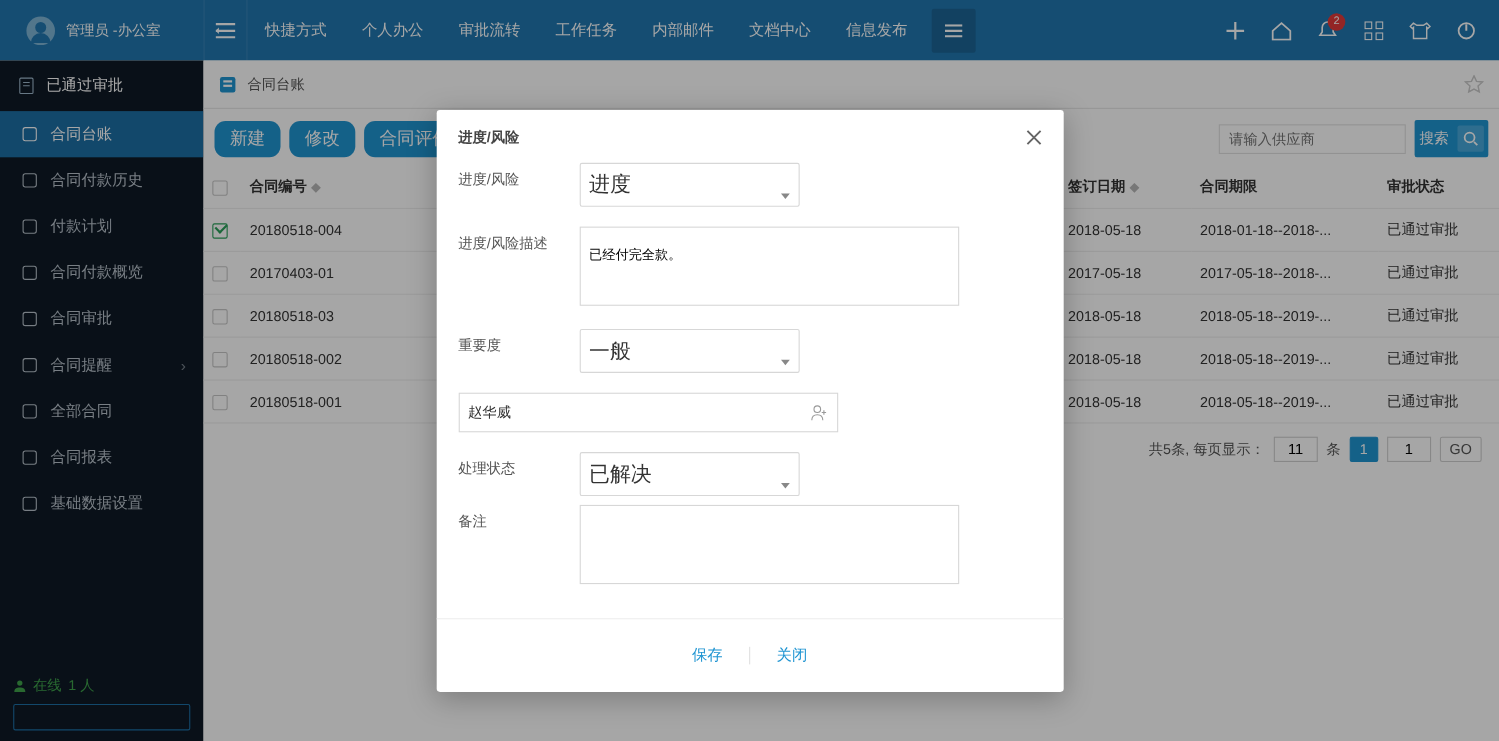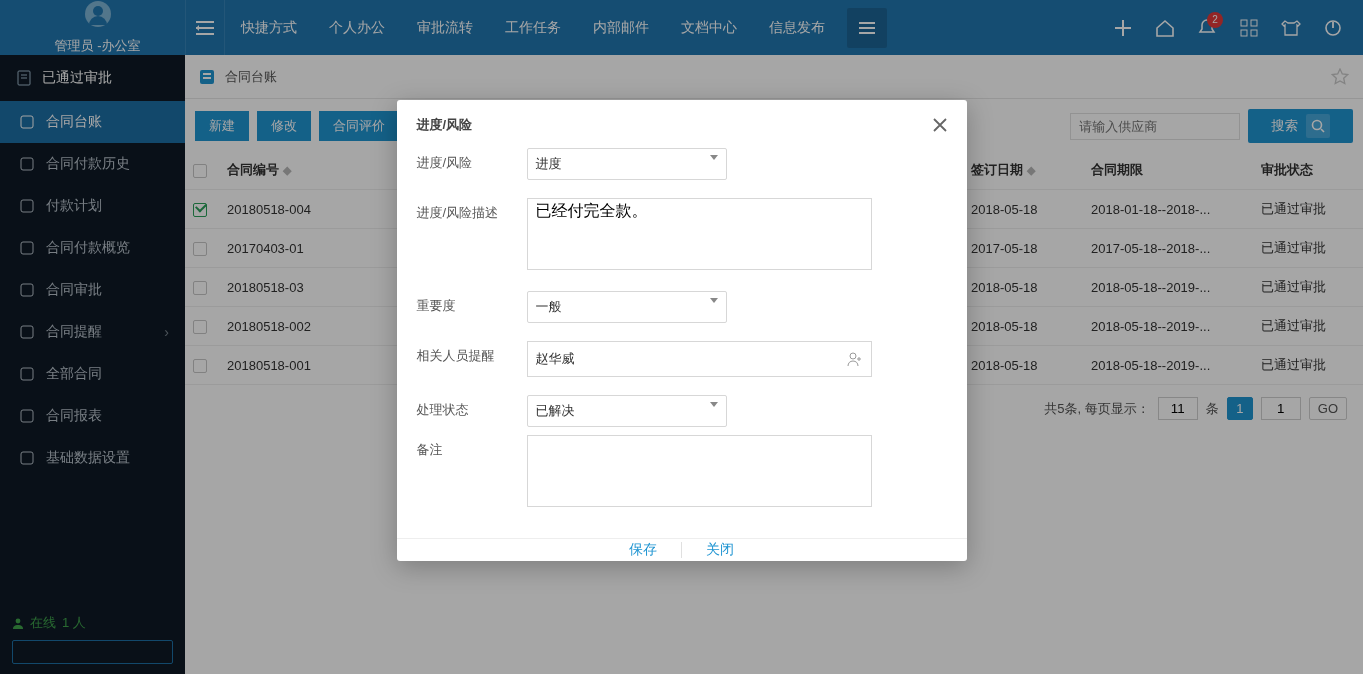--- a/index.html
+++ b/index.html
@@ -1,21 +1,21 @@
 <!DOCTYPE html>
 <html><head>
 <meta charset="utf-8">
 <style>
   * { box-sizing: border-box; margin: 0; padding: 0; }
   body { font-family: "Microsoft YaHei", Arial, sans-serif; font-size: 13px; color: #333; background: #fff; overflow: hidden; }
   .app { width: 1363px; height: 674px; position: relative; display: flex; flex-direction: column; }
 
   
   .topbar { height: 55px; background: #2177b0; display: flex; align-items: center; color: #fff; }
-  .topbar .user { display: flex; align-items: center; gap: 10px; padding: 0 14px 0 24px; width: 185px; flex-direction: column; }
+  .topbar .user { display: flex; align-items: center; gap: 10px; padding: 0 14px 0 24px; width: 185px; }
   .avatar { width: 26px; height: 26px; border-radius: 50%; background: #7fb5d6; position: relative; }
   .avatar::before { content:""; position:absolute; top:5px; left:8px; width:10px; height:10px; border-radius:50%; background:#2177b0; }
   .avatar::after { content:""; position:absolute; bottom:2px; left:4px; width:18px; height:9px; border-radius:10px 10px 0 0; background:#2177b0; }
   .topbar .togglemenu { width: 40px; height:55px; display:flex; align-items:center; justify-content:center; border-left:1px solid rgba(255,255,255,0.1); border-right:1px solid rgba(255,255,255,0.1);}
   .topnav { display: flex; align-items: center; height: 100%; }
   .topnav a { color: #fff; padding: 0 16px; height: 67px; display:flex; align-items:center; text-decoration:none; font-size:14px; }
   .topmore { width:40px; height:40px; margin-left:6px; background: rgba(0,0,0,0.15); display:flex; align-items:center; justify-content:center; border-radius:2px;}
   .topright { margin-left:auto; display:flex; align-items:center; gap:2px; padding-right:10px;}
   .iconbtn { width:40px; height:40px; display:flex; align-items:center; justify-content:center; color:#fff; position:relative;}
   .badge { position:absolute; top:4px; right:4px; background:#e23a3a; color:#fff; font-size:10px; width:16px; height:16px; border-radius:50%; display:flex; align-items:center; justify-content:center;}
@@ -34,24 +34,24 @@
   .online { color:#3fa24b; font-size:13px; margin-bottom:8px; display:flex; gap:6px; align-items:center;}
   .side-search { display:flex; align-items:center; border:1px solid #1d6fa5; border-radius:2px; padding:4px 8px;}
   .side-search input { flex:1; background:transparent; border:none; outline:none; color:#fff; font-size:12px;}
   .side-search svg { opacity:0.7;}
 
   
   .main { flex:1; display:flex; flex-direction:column; background:#fff; min-width:0;}
   .crumb { height:44px; border-bottom:1px solid #e6e6e6; display:flex; align-items:center; padding:0 14px; gap:10px; color:#555;}
   .crumb .star { margin-left:auto; color:#c9c9c9;}
   .toolbar { padding:10px 10px 8px; display:flex; align-items:center; gap:8px;}
-  .btn { background:#2095d2; color:#fff; border:none; border-radius:0; padding:6px 14px; font-size:13px; cursor:pointer;}
+  .btn { background:#2095d2; color:#fff; border:none; border-radius:10px; padding:6px 14px; font-size:16px; cursor:pointer;}
   .tool-right { margin-left:auto; display:flex; align-items:center; gap:8px;}
   .sinput { border:1px solid #e1e1e1; padding:5px 8px; width:170px; font-size:13px;}
-  .sbtn { background:#2095d2; color:#fff; border:none; border-radius:2px; padding:5px 23px; display:flex; align-items:center; gap:8px;}
+  .sbtn { background:#2095d2; color:#fff; border:none; border-radius:2px; padding:5px 4px; display:flex; align-items:center; gap:8px;}
   .sbtn .mag { background: rgba(255,255,255,0.18); width:24px; height:24px; display:flex; align-items:center; justify-content:center; border-radius:2px;}
 
   
   .tbl { width:100%; border-collapse:collapse; table-layout:fixed;}
   .tbl th, .tbl td { border-bottom:1px solid #eee; padding:10px 8px; text-align:left; white-space:nowrap; overflow:hidden; text-overflow:ellipsis; font-size:13px;}
   .tbl th { color:#333; font-weight:600; background:#fff;}
   .chk { width:14px; height:14px; border:1px solid #c6c6c6; display:inline-block; border-radius:2px; vertical-align:middle;}
   .chk.on { border-color:#2aa05a; background:#fff; position:relative;}
   .chk.on::after { content:""; position:absolute; left:2px; top:-1px; width:8px; height:5px; border:2px solid #2aa05a; border-top:none; border-right:none; transform:rotate(-45deg);}
   .sort { color:#b7b7b7; font-size:11px; margin-left:4px;}
@@ -63,26 +63,26 @@
 
   
   .overlay { position:absolute; inset:0; background:rgba(0,0,0,0.35);}
   .modal { position:absolute; top:100px; left:50%; transform:translateX(-50%); width:570px; background:#fff; border-radius:3px; box-shadow:0 6px 26px rgba(0,0,0,0.25);}
   .mhead { padding:16px 20px 10px; font-weight:600; color:#444; display:flex; align-items:center;}
   .mclose { margin-left:auto; cursor:pointer; color:#666; font-size:18px;}
   .mbody { padding:4px 20px 10px;}
   .frow { display:flex; margin-bottom:18px;}
   .flabel { width:110px; color:#555; padding-top:6px; font-size:13px;}
   .fctrl { flex:1;}
-  .sel { width:200px; border:1px solid #d7d7d7; padding:6px 8px; display:flex; align-items:flex-start; justify-content:space-between; font-size:13px; border-radius:2px;}
+  .sel { width:200px; border:1px solid #d7d7d7; padding:6px 8px; display:flex; align-items:flex-end; justify-content:space-between; font-size:19px; border-radius:2px;}
   .tri { width:0; height:0; border-left:4px solid transparent; border-right:4px solid transparent; border-top:5px solid #888;}
-  .ta { width:345px; height:72px; border:1px solid #d7d7d7; padding:2px 8px; font-size:16px; resize:none;}
+  .ta { width:345px; height:72px; border:1px solid #d7d7d7; padding:16px 8px; font-size:12px; resize:none;}
   .pp { width:345px; border:1px solid #d7d7d7; padding:8px; display:flex; align-items:center; font-size:13px;}
   .pp .add { margin-left:auto; color:#999;}
-  .mfoot { border-top:1px solid #eee; padding:2px 0; display:flex; align-items:center; justify-content:center; gap:24px;}
+  .mfoot { border-top:1px solid #eee; padding:24px 0; display:flex; align-items:center; justify-content:center; gap:24px;}
   .mfoot a { color:#2095d2; text-decoration:none; font-size:14px;}
   .mdiv { width:1px; height:16px; background:#e0e0e0;}
 
   svg { display:block; }
 </style>
 </head>
 <body>
 
 <div class="app">
 
@@ -383,21 +383,20 @@
       <div class="frow">
         <div class="flabel">重要度</div>
         <div class="fctrl">
             <div class="sel">
               <span>一般</span>
               <span class="tri"></span>
             </div>
           </div>
       </div>
       <div class="frow">
-        <div class="flabel">相关人员提醒</div>
         <div class="fctrl">
             <div class="pp">
               <span>赵华威</span>
               <span class="add">
                 <svg width="16" height="16">
                   <circle cx="6" cy="5" r="3" fill="none" stroke="#999"></circle>
                   <path d="M1 15c0-3 2-5 5-5s5 2 5 5" fill="none" stroke="#999"></path>
                   <path d="M12 6v4M10 8h4" stroke="#999"></path>
                 </svg>
               </span>

